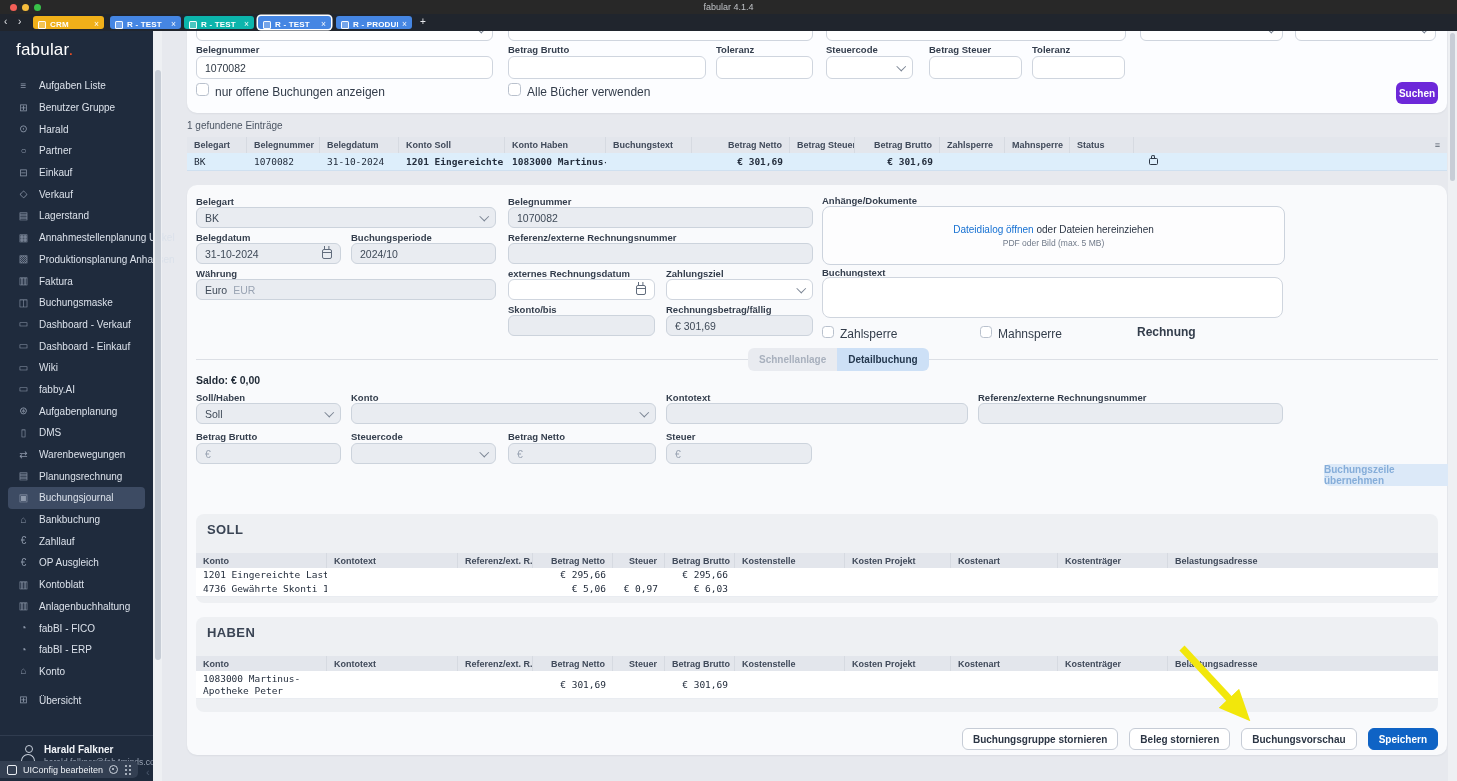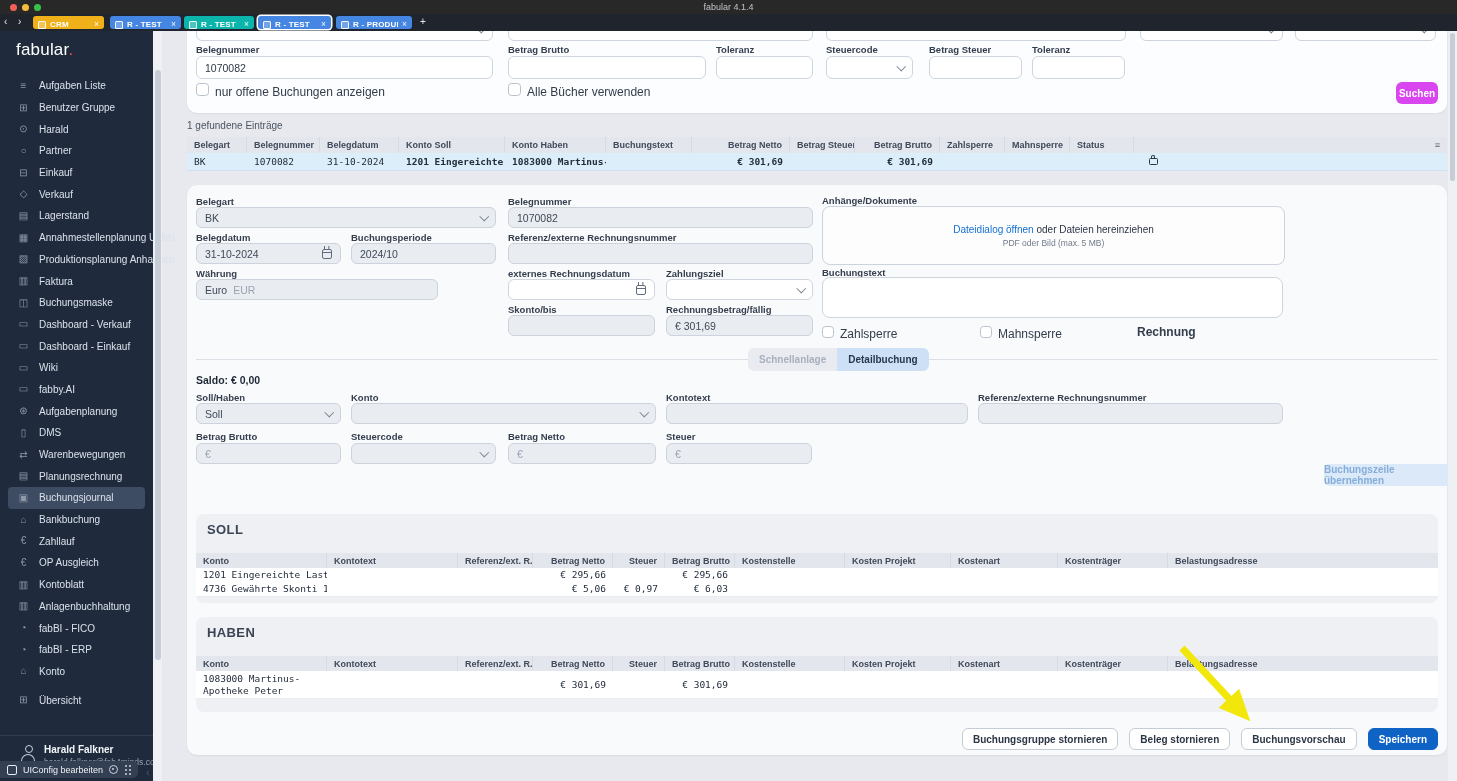--- a/index.html
+++ b/index.html
@@ -54,21 +54,21 @@
   .ph{color:#9aa4b3}
   .sfx{color:#9aa4b3;margin-left:6px}
   .chev{margin-left:auto;width:5.5px;height:5.5px;border-right:1.5px solid #7a8493;border-bottom:1.5px solid #7a8493;transform:rotate(45deg);flex:none;margin-top:-3px}
   .cal{margin-left:auto;position:relative;width:10px;height:10px;border:1.3px solid #616c7c;border-radius:2px;flex:none;box-sizing:border-box}
   .cal::before{content:"";position:absolute;top:-3.2px;left:1px;width:1.4px;height:2.6px;background:#616c7c;box-shadow:4.4px 0 0 #616c7c}
   .cal::after{content:"";position:absolute;top:2px;left:0;width:100%;height:1.2px;background:#616c7c}
   .cb{position:absolute;width:13px;height:13px;background:#fff;border:1.4px solid #b9c1cd;border-radius:3.5px;box-sizing:border-box}
   .cblbl{position:absolute;font-size:12px;color:#333d4b;white-space:nowrap}
   .card{position:absolute;border-radius:10px;box-shadow:0 1px 2px rgba(20,30,50,.06)}
   .btn{position:absolute;display:flex;align-items:center;justify-content:center;border-radius:6px;font-size:10px;font-weight:600;box-sizing:border-box;cursor:pointer}
-  .btn.blue{background:#d946ef;color:#fff}
+  .btn.blue{background:#6d28d9;color:#fff}
   .btn.ghostblue{background:#dce9f8;color:#85add9}
   .area{align-items:flex-start;padding-top:5px}
 
   
   .count{position:absolute;font-size:10px;color:#4b5563}
   .rgrid{position:absolute;display:grid;grid-template-columns:60px 73px 79px 106px 101px 86px 98px 65px 85px 65px 65px 64px 313px;background:#e3e6ec}
   .rgrid.row{background:#ddeefb;border-bottom:1px solid #cfe0f0}
   .th{font-size:9px;font-weight:700;color:#404a5a;padding:0 7px;line-height:16px;white-space:nowrap;overflow:hidden;border-right:1px solid rgba(120,130,150,.12);box-sizing:border-box}
   .th:last-child{border-right:none}
   .td{font-family:"DejaVu Sans Mono",monospace;font-size:9.5px;color:#242e3d;padding:0 7px;line-height:17px;white-space:nowrap;overflow:hidden;box-sizing:border-box}
@@ -213,21 +213,21 @@
   <div class="fld g" style="left:351px;top:243px;width:145px">
       <span>2024/10</span>
     </div>
   <div class="lbl" style="left:508px;top:232px">Referenz/externe Rechnungsnummer</div>
   <div class="fld g" style="left:508px;top:243px;width:305px"></div>
 
   <div class="lbl" style="left:822px;top:267px">Buchungstext</div>
   <div class="fld area" style="left:822px;top:277px;width:461px;height:41px;border-radius:8px"></div>
 
   <div class="lbl" style="left:196px;top:268px">Währung</div>
-  <div class="fld g" style="left:196px;top:279px;width:242px">
+  <div class="fld g" style="left:196px;top:279px;width:300px">
       <span>Euro</span>
       <span class="sfx">EUR</span>
     </div>
   <div class="lbl" style="left:508px;top:268px">externes Rechnungsdatum</div>
   <div class="fld" style="left:508px;top:279px;width:147px">
       <span class="cal"></span>
     </div>
   <div class="lbl" style="left:666px;top:268px">Zahlungsziel</div>
   <div class="fld" style="left:666px;top:279px;width:147px">
       <span class="chev"></span>

